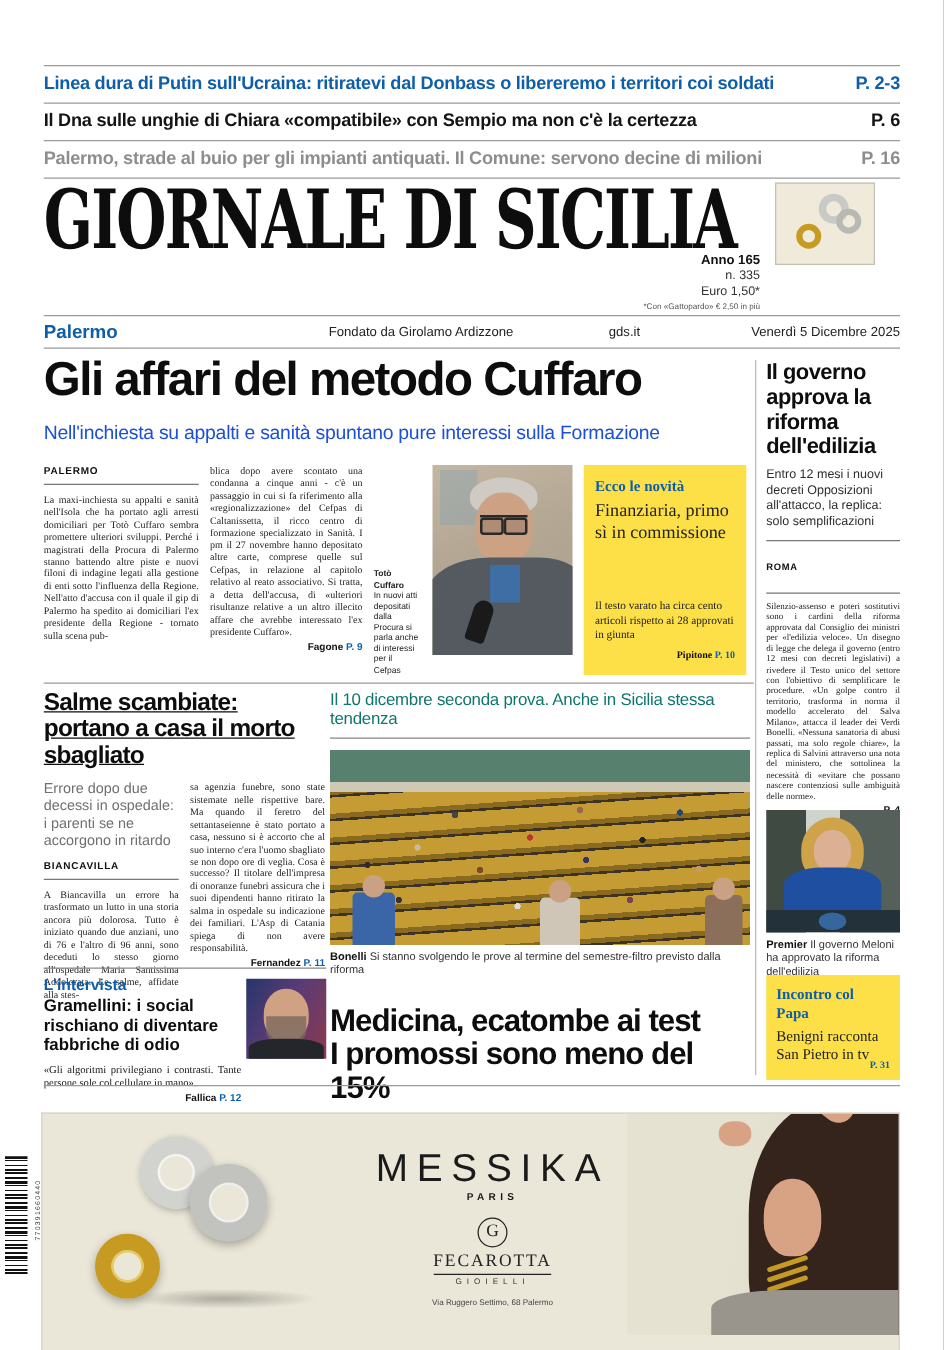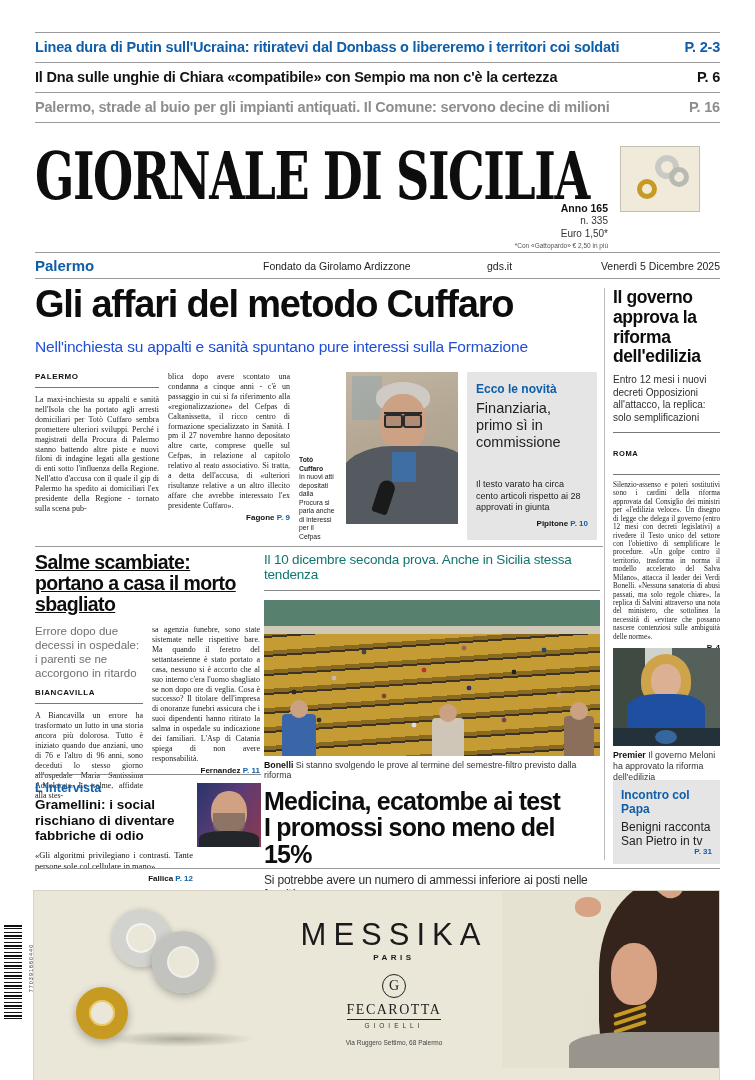--- a/index.html
+++ b/index.html
@@ -5,21 +5,21 @@
   * { margin:0; padding:0; box-sizing:border-box; }
   html,body { background:#888; }
   .page {
     position:relative; width:755px; height:1080px; margin:0 auto;
     background:#fff; overflow:hidden;
     font-family:"Liberation Sans", sans-serif; color:#111;
   }
   .hr { position:absolute; height:1px; background:#9a9a9a; }
 
   
-  .top-strip { position:absolute; left:35px; top:32px; width:685px; }
+  .top-strip { position:absolute; left:35px; top:52px; width:685px; }
   .strip-row { display:flex; justify-content:space-between; align-items:center;
     padding:6px 0 7px; border-top:1px solid #9a9a9a; font-weight:bold;
     font-size:14.5px; letter-spacing:-0.2px; }
   .strip-row:last-child { border-bottom:1px solid #9a9a9a; }
   .strip-blue { color:#0f5ea9; } .strip-black { color:#141414; } .strip-gray { color:#8d8d8d; }
   .strip-page { font-size:14.5px; font-weight:bold; white-space:nowrap; padding-left:12px; }
 
   
   .masthead { position:absolute; left:35px; top:138px; width:685px; height:112px; }
   .mast-title { position:absolute; left:0; top:0; font-family:"DejaVu Serif", serif;
@@ -74,21 +74,21 @@
   .photo-cuffaro .glasses:before, .photo-cuffaro .glasses:after { content:""; position:absolute; top:0;
     width:15px; height:10px; border:2px solid #2a2a2a; border-radius:3px; background:rgba(90,80,70,.25); }
   .photo-cuffaro .glasses:before { left:0; } .photo-cuffaro .glasses:after { right:0; }
   .photo-cuffaro .jacket { position:absolute; left:-6px; top:74px; width:130px; height:80px;
     border-radius:40% 30% 0 0; background:#555a60; }
   .photo-cuffaro .shirt { position:absolute; left:46px; top:80px; width:24px; height:30px; background:#3f6ea5; }
   .photo-cuffaro .mic { position:absolute; left:30px; top:108px; width:16px; height:34px;
     border-radius:8px 8px 3px 3px; background:#1a1a1a; transform:rotate(18deg); }
 
   
-  .gray-box { background:#e5e5e5; }
+  .gray-box { background:#fde047;font-family:Liberation Serif, serif; }
   .box-novita { width:130px; height:168px; padding:10px 9px; position:relative; flex:none; }
   .kicker { color:#0f5ea9; font-weight:bold; font-size:12px; }
   .box-novita .title { font-size:14.5px; line-height:1.18; color:#222; margin-top:4px; }
   .box-novita .txt { position:absolute; left:9px; right:9px; bottom:26px; font-size:9px; line-height:1.3; color:#222; }
   .box-novita .byline { position:absolute; right:9px; bottom:12px; }
 
   
   .salme { position:absolute; left:35px; top:552px; width:226px; }
   .salme-hl { font-size:19.5px; font-weight:bold; letter-spacing:-0.6px; line-height:1.08; color:#0d0d0d;text-decoration:underline; }
   .salme-cols { display:flex; gap:9px; margin-top:10px; }
@@ -118,21 +118,21 @@
       repeating-linear-gradient(176deg, #c59c33 0 13px, #8a6a1f 13px 17px, #3c3326 17px 19px);
   }
   .photo-lecture .fig { position:absolute; border-radius:4px 4px 0 0; background:#3a66a8; }
   .photo-lecture .fig.f1 { left:18px; bottom:0; width:34px; height:42px; }
   .photo-lecture .fig.f2 { left:168px; bottom:0; width:32px; height:38px; background:#cfc6b8; }
   .photo-lecture .fig.f3 { left:300px; bottom:0; width:30px; height:40px; background:#8b6f5a; }
   .photo-lecture .fig:before { content:""; position:absolute; left:50%; top:-14px; transform:translateX(-50%);
     width:18px; height:18px; border-radius:50%; background:#caa183; }
   .med-cap { margin-top:4px; font-size:8.8px; color:#333; }
   .cap-lbl { font-weight:bold; color:#111; }
-  .med-hl { margin-top:8px; font-size:25px; font-weight:bold; letter-spacing:-0.8px;
+  .med-hl { margin-top:24px; font-size:25px; font-weight:bold; letter-spacing:-0.8px;
     line-height:1.05; white-space:pre-line; color:#0d0d0d; }
   .med-sub { margin-top:6px; font-size:12px; letter-spacing:-0.2px; color:#2e2e2e; }
   .med-pg { text-align:right; font-size:9px; font-weight:bold; color:#0f5ea9; margin-top:2px; }
 
   
   .intervista { position:absolute; left:35px; top:774px; width:226px; height:86px;
     border-top:1px solid #888; padding-top:6px; }
   .int-title { font-size:13.5px; font-weight:bold; line-height:1.15; width:158px; margin-top:2px; color:#0d0d0d; }
   .int-txt { font-family:"Liberation Serif", serif; font-size:8.5px; line-height:1.3;
     width:158px; margin-top:6px; text-align:justify; }

